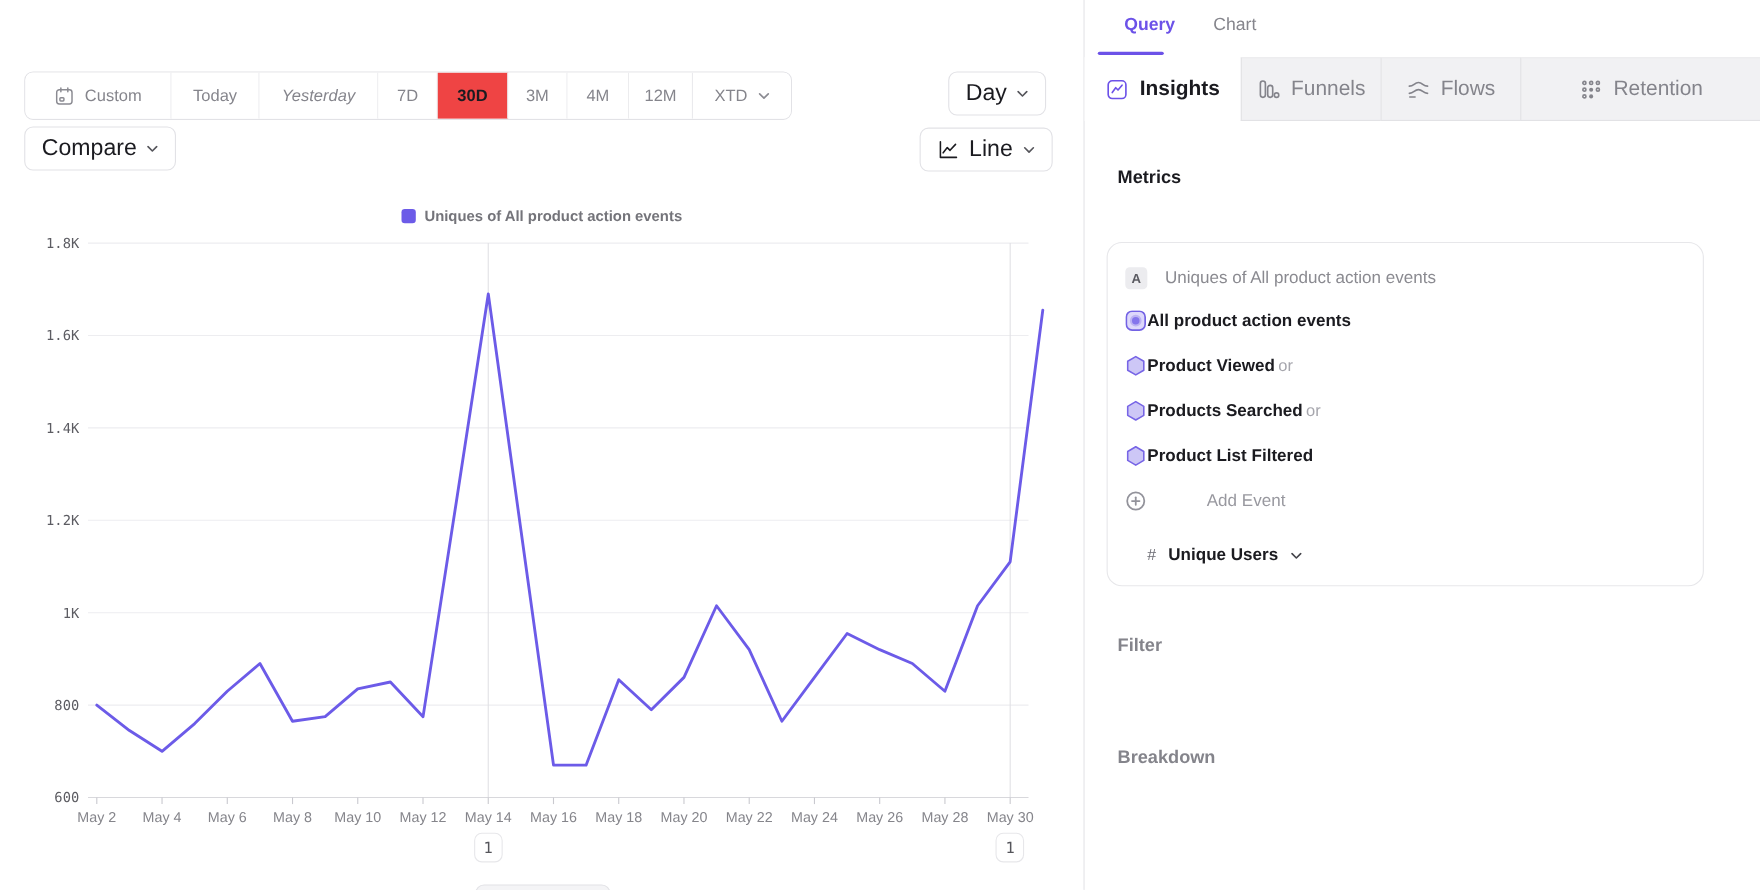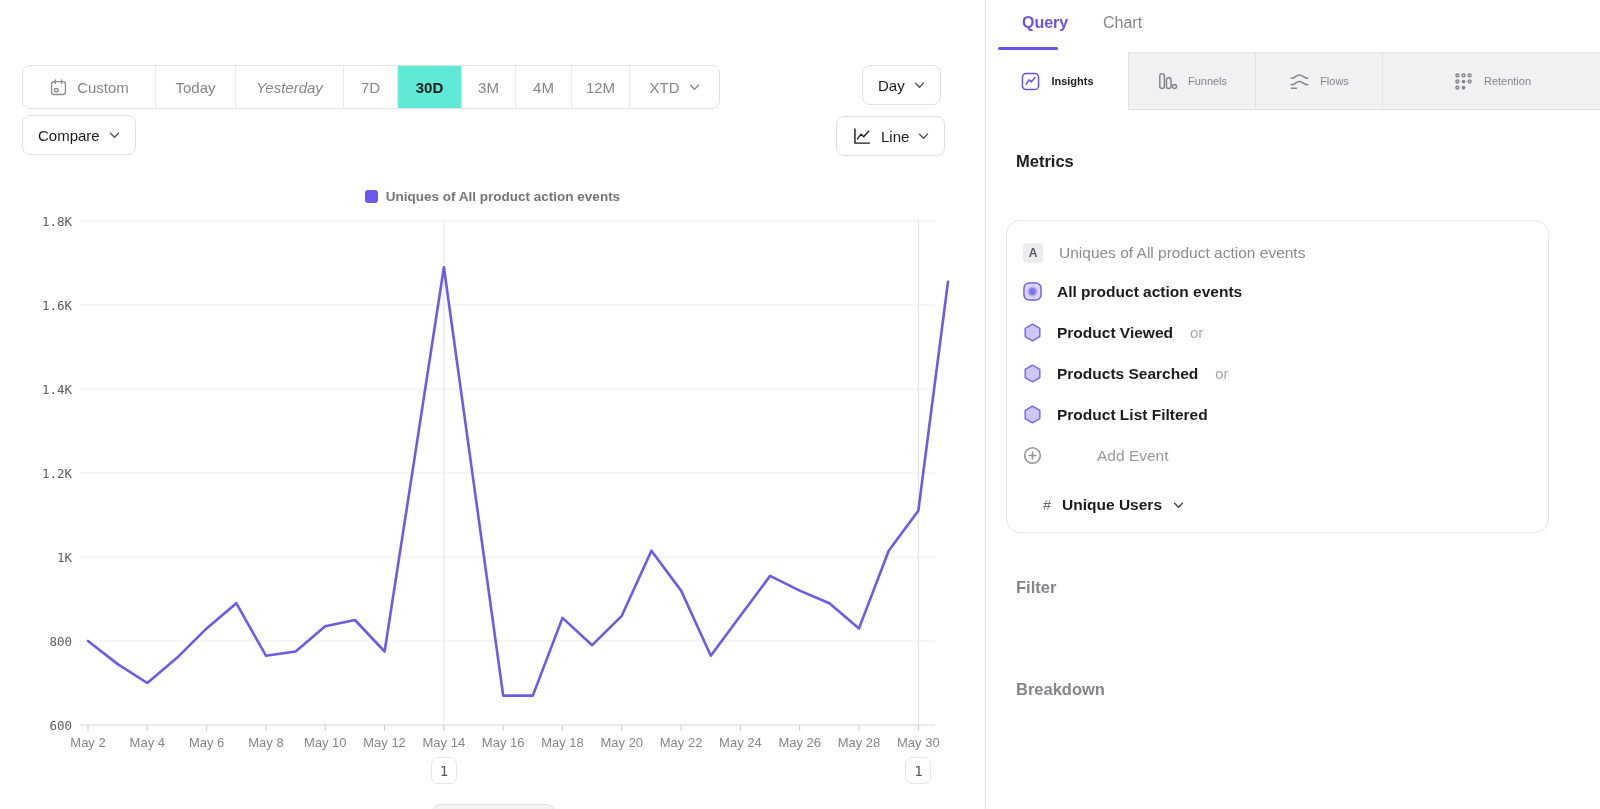--- a/index.html
+++ b/index.html
@@ -9,26 +9,26 @@
   .icon svg { fill:none; stroke:currentColor; stroke-width:1.7; stroke-linecap:round; stroke-linejoin:round; }
 
   
   #left-pane { position:absolute; left:0; top:0; width:985px; height:809px; background:#fff; }
 
   .range-group { position:absolute; left:22px; top:65px; height:44px; display:flex;
     border:1px solid #E2E2E6; border-radius:8px; background:#fff; overflow:hidden; }
   .range-btn { display:flex; align-items:center; justify-content:center; gap:9px;
     font-size:15px; color:#85858C; border-right:1px solid #EAEAED; cursor:pointer; background:#fff; }
   .range-btn:last-child { border-right:none; }
-  .range-btn.selected { color:#1B1B20; font-weight:700; background:#5eead4; }
+  .range-btn.selected { color:#1B1B20; font-weight:700; background:#ef4444; }
   .range-btn .icon { color:#8B8B92; }
 
   .pill-btn { position:absolute; height:40px; display:flex; align-items:center; gap:9px;
     border:1px solid #E2E2E6; border-radius:8px; background:#fff; padding:0 15px;
-    font-size:15px; font-weight:500; color:#1B1B20; cursor:pointer; }
+    font-size:21px; font-weight:500; color:#1B1B20; cursor:pointer; }
   .pill-btn .chev { color:#55555B; }
   #day-btn { left:862px; top:65px; }
   #compare-btn { left:22px; top:115px; }
   #line-btn { left:836px; top:116px; }
 
   .legend { position:absolute; left:0; top:189px; width:985px; display:flex;
     justify-content:center; align-items:center; gap:8px; }
   .legend-swatch { width:13px; height:13px; border-radius:3px; }
   .legend-label { font-size:13.5px; font-weight:700; color:#74747A; }
 
@@ -44,21 +44,21 @@
   #right-pane { position:absolute; left:985px; top:0; width:615px; height:809px;
     background:#fff; border-left:1px solid #E4E4E8; }
   .qc-tab { position:absolute; top:14px; font-size:16px; cursor:pointer;margin-left:22px; }
   #qc-tab-query { left:14px; color:#6C52E8; font-weight:700; }
   #qc-tab-chart { left:95px; color:#85858C; font-weight:500; }
   #qc-underline { position:absolute; left:12px; top:47px; width:60px; height:3px;
     background:#6C52E8; border-radius:2px; }
 
   .report-tabs { position:absolute; left:0; top:52px; width:615px; height:58px; display:flex; }
   .report-tab { display:flex; align-items:center; justify-content:center; gap:10px;
-    font-size:11px; cursor:pointer;text-align:right; }
+    font-size:19px; cursor:pointer;text-align:right; }
   .report-tab.inactive { background:#F1F1F3; color:#84848B; font-weight:500;
     border-bottom:1px solid #E2E2E5; border-left:1px solid #E2E2E5; border-top:1px solid #EBEBEE; }
   .report-tab.active { background:#fff; color:#1B1B20; font-weight:700; }
   .report-tab.active .icon { color:#6C52E8; }
 
   .section-head { position:absolute; left:30px; width:503px; display:flex;
     align-items:center; justify-content:space-between; }
   #metrics-head { top:152px; }
   #metrics-head .t { font-size:16.5px; font-weight:700; color:#1B1B20; }
   .section-head .icon { color:#5E5E65; cursor:pointer; }
@@ -66,21 +66,21 @@
   #filter-row { top:578px; }
   #breakdown-row { top:668px;margin-top:12px; }
 
   #metrics-card { position:absolute; left:20px; top:220px; width:543px;
     border:1px solid #E7E7EA; border-radius:14px; background:#fff; padding:14px 0 12px; }
   .group-row { height:36px; display:flex; align-items:center; gap:16px; padding:0 16px; }
   .group-badge { width:20px; height:20px; border-radius:4px; background:#ECECEF;
     color:#5A5A61; font-size:12px; font-weight:700; display:flex; align-items:center;
     justify-content:center; }
   .group-title { font-size:15.5px; color:#8A8A90; }
-  .event-row { height:41px; display:flex; align-items:center; gap:15px; padding:0 16px; cursor:pointer; }
+  .event-row { height:41px; display:flex; align-items:center; gap:1px; padding:0 16px; cursor:pointer; }
   .event-name { font-size:15.5px; font-weight:600; color:#1B1B20; }
   .event-suffix { font-size:15px; color:#A6A6AD; margin-left:2px; }
   .add-event-row { height:41px; display:flex; align-items:center; gap:15px; padding:0 16px;
     color:#93939B; cursor:pointer; }
   .add-event-label { font-size:15.5px; font-weight:500; color:#98989F;margin-left:40px; }
   .agg-row { margin-top:14px; height:30px; display:flex; align-items:center; gap:11px;
     padding:0 16px 0 36px; cursor:pointer; }
   .agg-symbol { font-size:14.5px; color:#6E6E75; font-weight:500; }
   .agg-label { font-size:15.5px; font-weight:700; color:#1B1B20; }
   .agg-row .chev { color:#45454B; }

